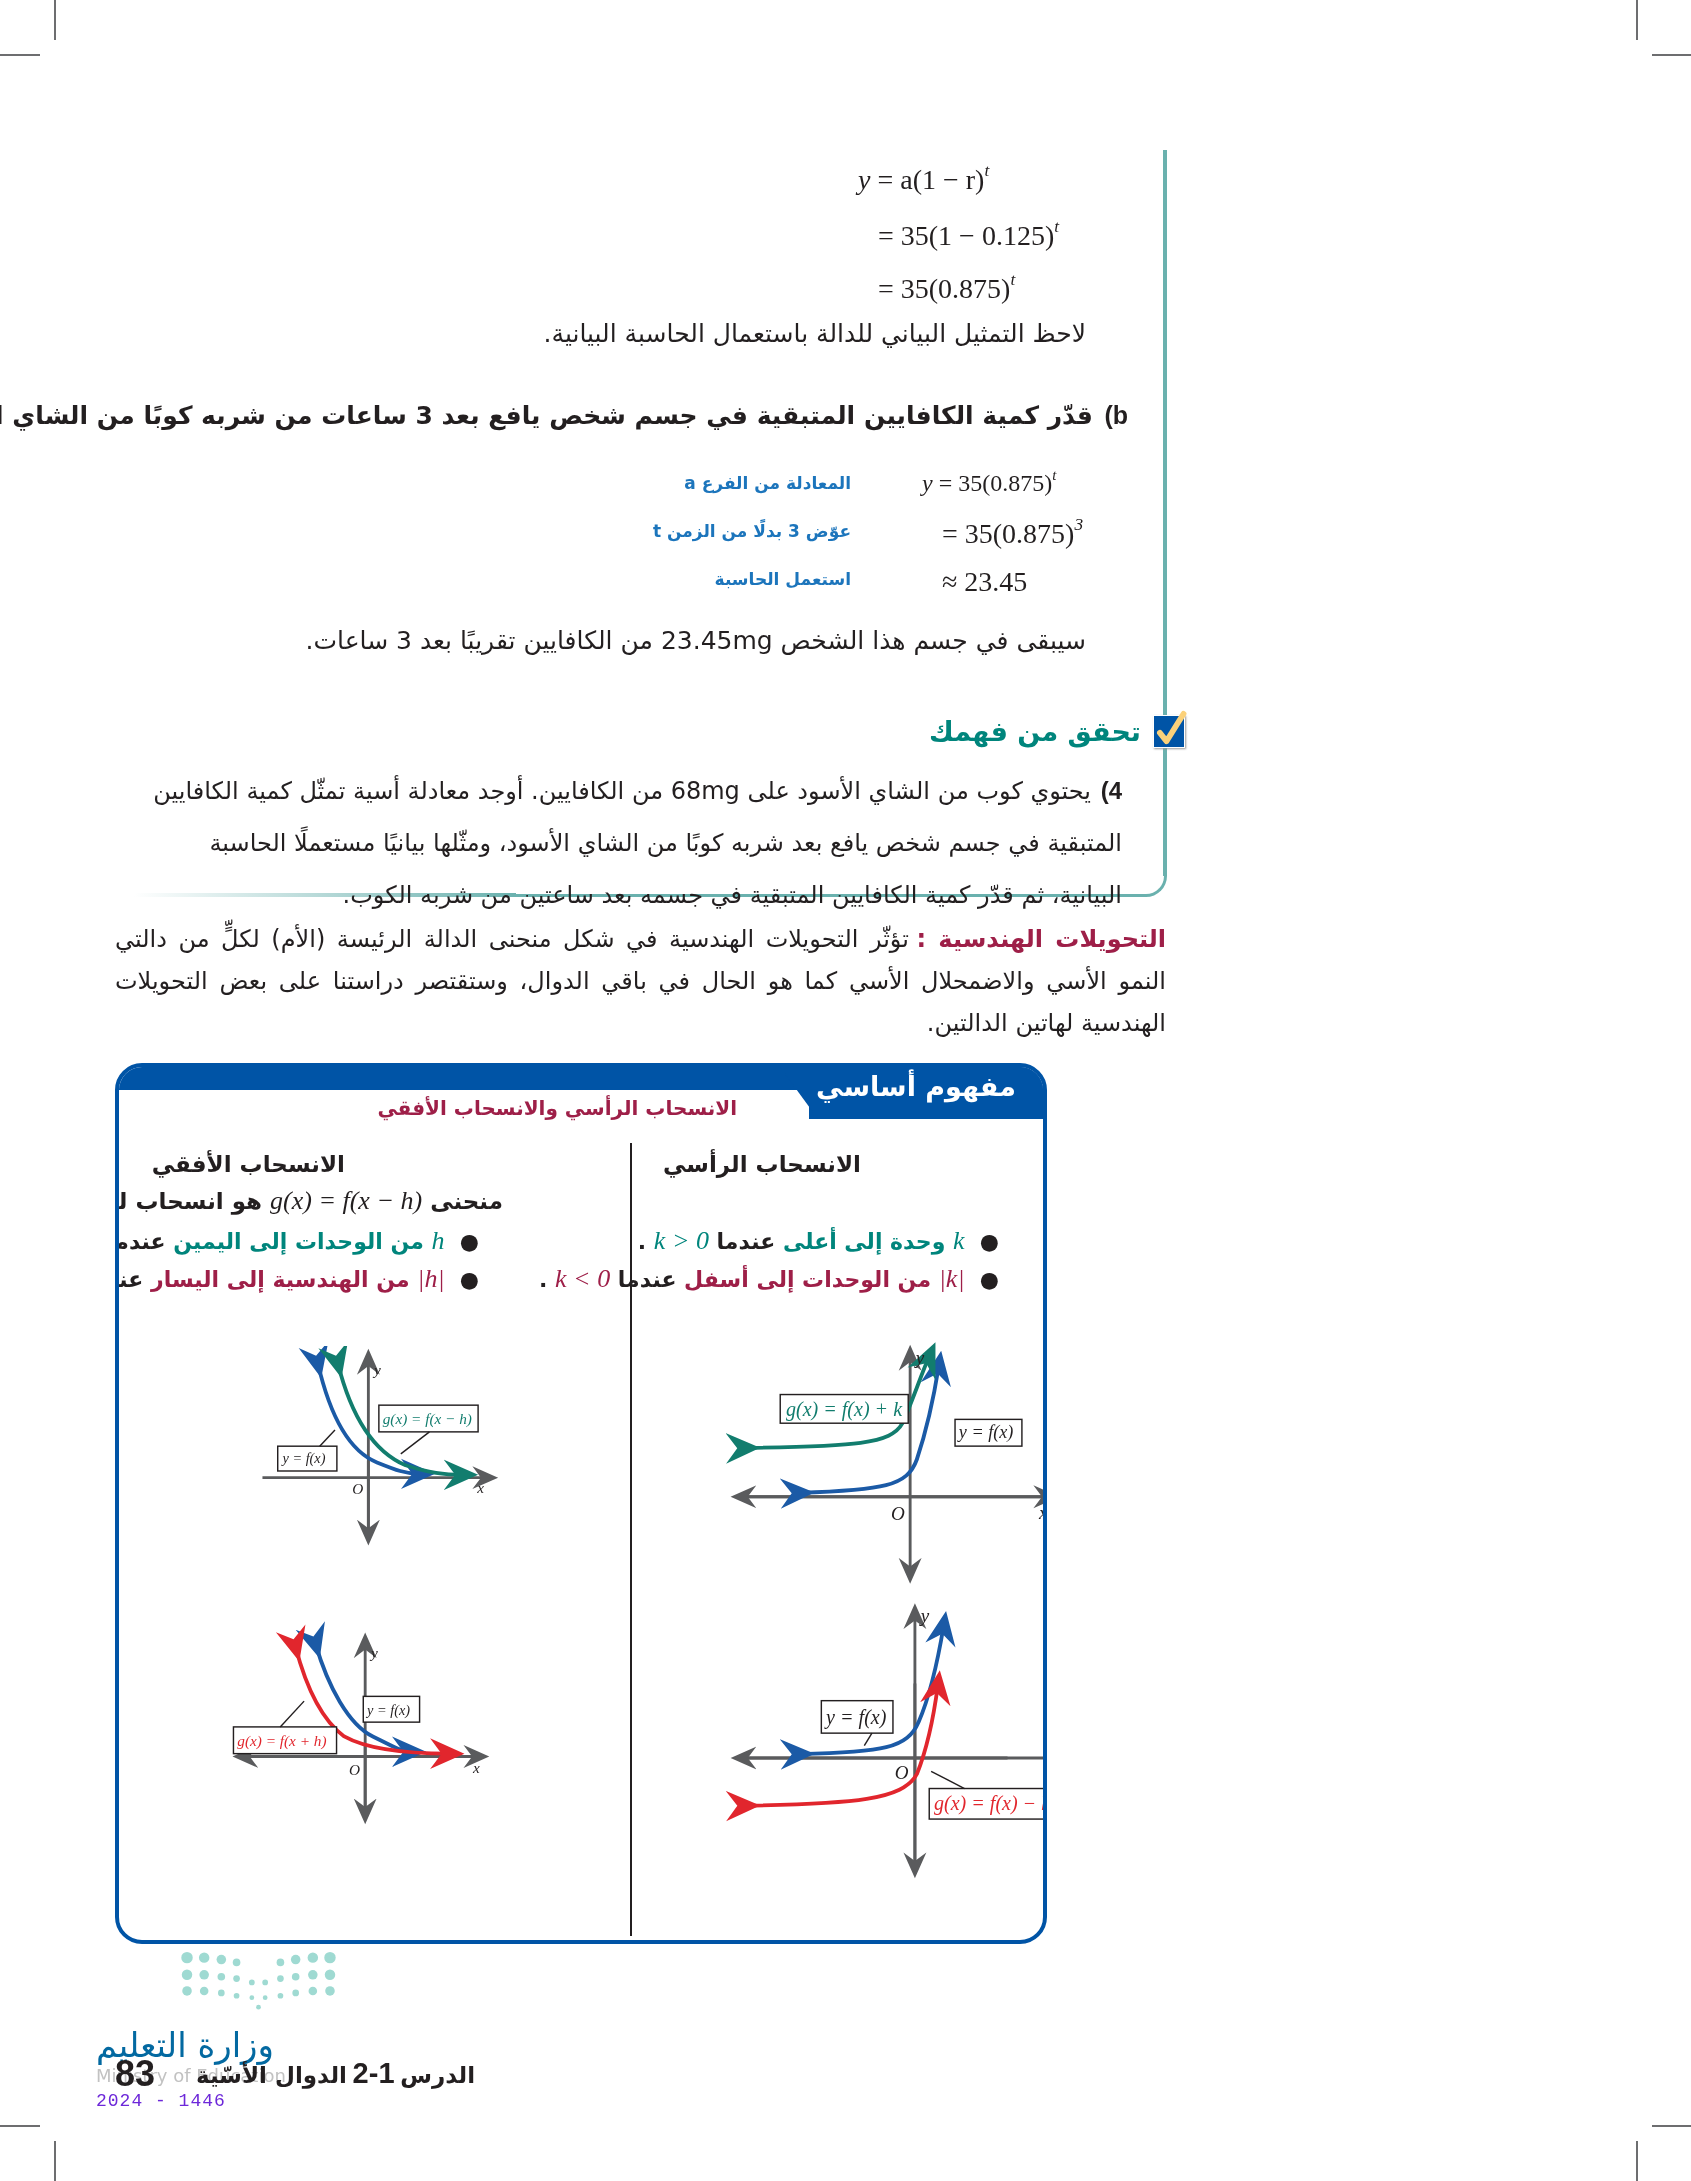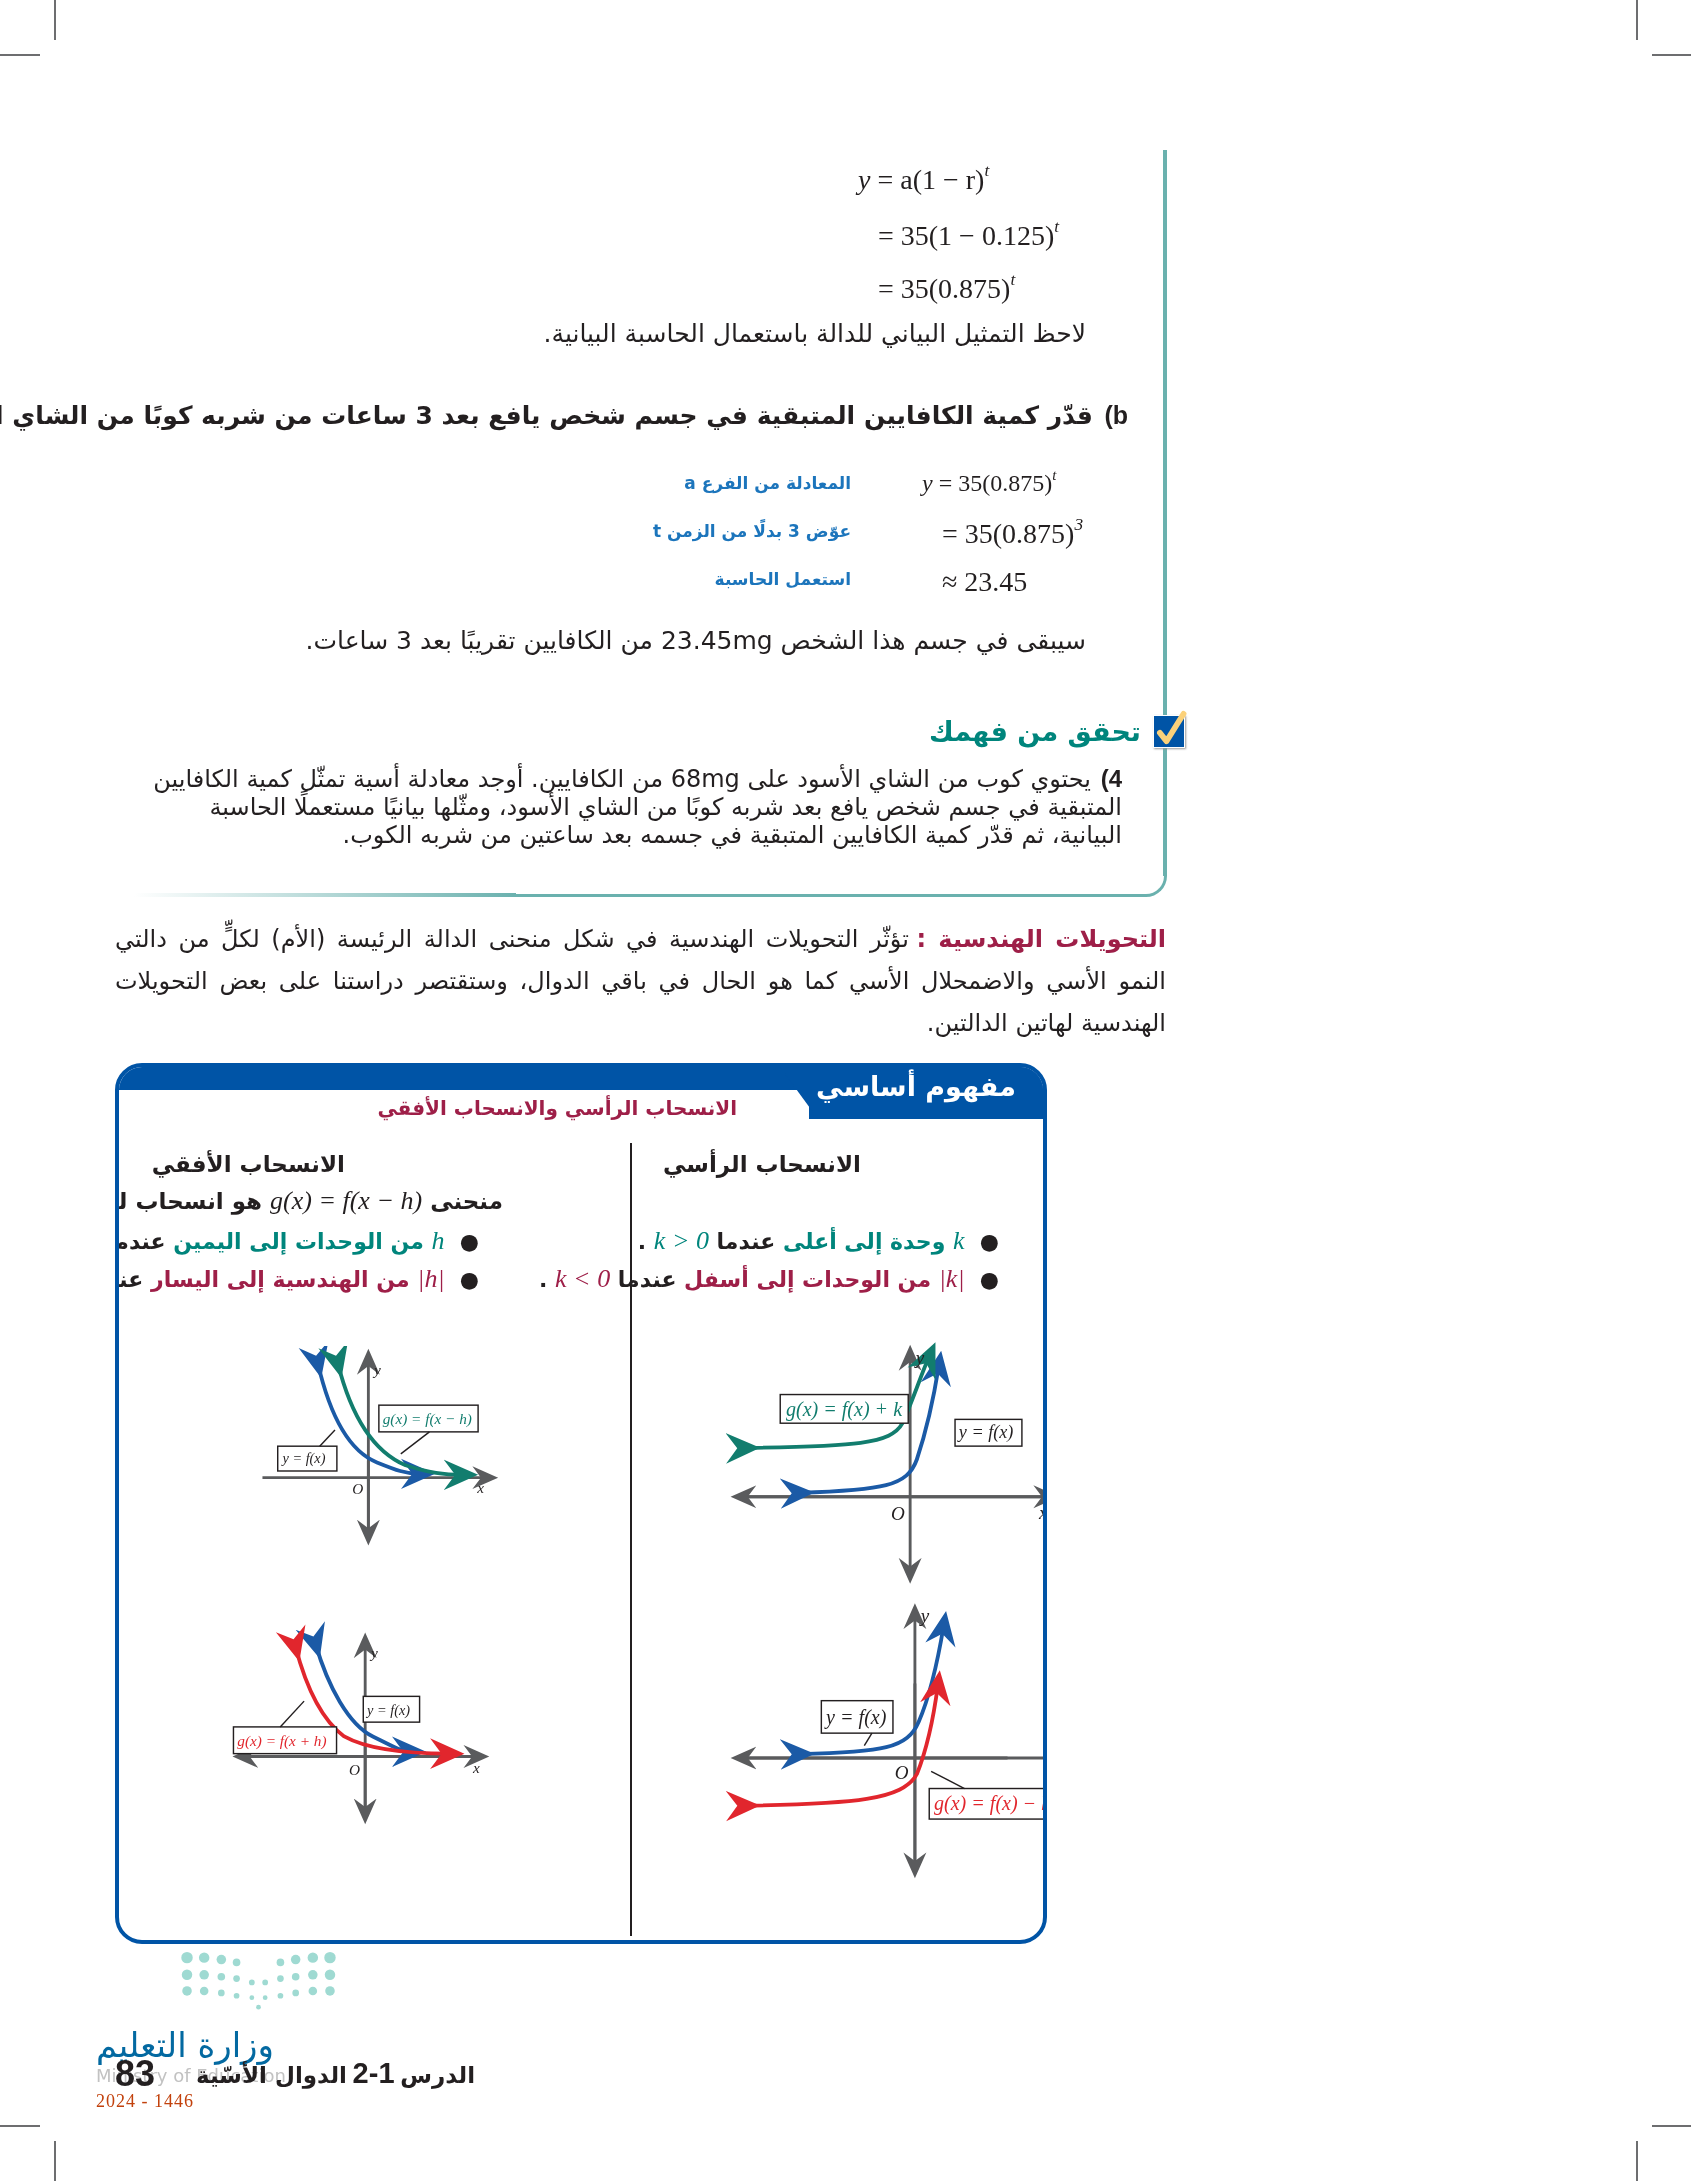--- a/index.html
+++ b/index.html
@@ -25,21 +25,21 @@
   .part-b { position: absolute; right: 564px; top: 401px; font-size: 25px; font-weight: bold; direction: rtl; white-space: nowrap; font-family: "DejaVu Sans", sans-serif; }
   .part-b .lbl { font-family: "Liberation Sans", sans-serif; font-weight: bold; margin-left: 11.5px; }
 
   .note { position: absolute; font-size: 17px; color: #1c75bc; direction: rtl; white-space: nowrap; font-weight: bold; font-family: "DejaVu Sans", sans-serif; }
 
   .check-header { position: absolute; right: 537px; top: 715px; display: flex; flex-direction: row-reverse; align-items: center; gap: 11.5px; }
   .check-box { width: 32.5px; height: 32.5px; background: #0054a6; position: relative; border: 1.9px solid #fff; box-shadow: 1px 1px 1.9px #999; }
   .check-box svg { position: absolute; left: 1.9px; top: -5.7px; }
   .check-title { font-size: 27px; font-weight: bold; color: #00857c; direction: rtl; font-family: "DejaVu Sans", sans-serif; }
 
-  .q4 { position: absolute; right: 537px; top: 765px; width: 1004px; font-size: 24px; line-height: 28px; direction: rtl; font-family: "DejaVu Sans", sans-serif; }
+  .q4 { position: absolute; right: 537px; top: 765px; width: 1004px; font-size: 24px; line-height: 52px; direction: rtl; font-family: "DejaVu Sans", sans-serif; }
   .q4 .num { font-family: "Liberation Sans", sans-serif; font-weight: bold; margin-left: 9.6px; }
 
   .geo-para { position: absolute; left: 115px; top: 918px; width: 1051px; font-size: 24px; line-height: 42px; direction: rtl; font-family: "DejaVu Sans", sans-serif; text-align: justify; }
   .geo-para .term { color: #9e1f48; font-weight: bold; margin-left: 7.6px; }
 
   
   .concept { position: absolute; left: 115px; top: 1063px; width: 932px; height: 881px;
              border: 4.8px solid #0054a6; border-radius: 27px; overflow: hidden; }
   .concept-band { position: absolute; left: 0; top: 0; width: 100%; height: 23px; background: #0054a6; }
   .concept-tab { position: absolute; right: 0; top: 0; width: 234px; height: 52px; background: #0054a6; }
@@ -58,21 +58,21 @@
   .green { color: #00857c; }
   .maroon { color: #9e1f48; }
 
   .graph { position: absolute; }
   .graph-label { font-family: "Liberation Serif", "DejaVu Serif", serif; font-style: italic; }
 
   
   .logo-dots { position: absolute; left: 177px; top: 1950px; }
   .ministry-ar { position: absolute; left: 96px; top: 2025px; font-size: 34px; color: #0369a1; font-family: "DejaVu Sans", sans-serif; direction: rtl; letter-spacing: 1.9px; }
   .ministry-en { position: absolute; left: 96px; top: 2065px; font-size: 18px; color: #c2c2c2; font-family: "DejaVu Sans", sans-serif; }
-  .ministry-year { position: absolute; left: 96px; top: 2091px; font-size: 18px; color: #c2410c; font-family: Liberation Serif, serif; letter-spacing: 1px; text-align: center; }
+  .ministry-year { position: absolute; left: 96px; top: 2091px; font-size: 18px; color: #6d28d9; font-family: Liberation Mono, monospace; letter-spacing: 1px; text-align: center; }
   .page-num { position: absolute; left: 115px; top: 2053px; font-size: 36px; font-weight: bold; color: #231f20; font-family: "Liberation Sans", sans-serif; }
   .lesson { position: absolute; left: 196px; top: 2057px; font-size: 23px; font-weight: bold; direction: rtl; font-family: "DejaVu Sans", sans-serif; white-space: nowrap; }
   .lesson .lnum { font-family: "Liberation Sans", sans-serif; font-size: 29px; margin: 0 5.7px; }
 </style>
 </head>
 <body>
 
 <div class="crop" style="left:54px;top:0;width:1.9px;height:40px;"></div>
 <div class="crop" style="left:0;top:54px;width:40px;height:1.9px;"></div>
 <div class="crop" style="left:1636px;top:0;width:1.9px;height:40px;"></div>

